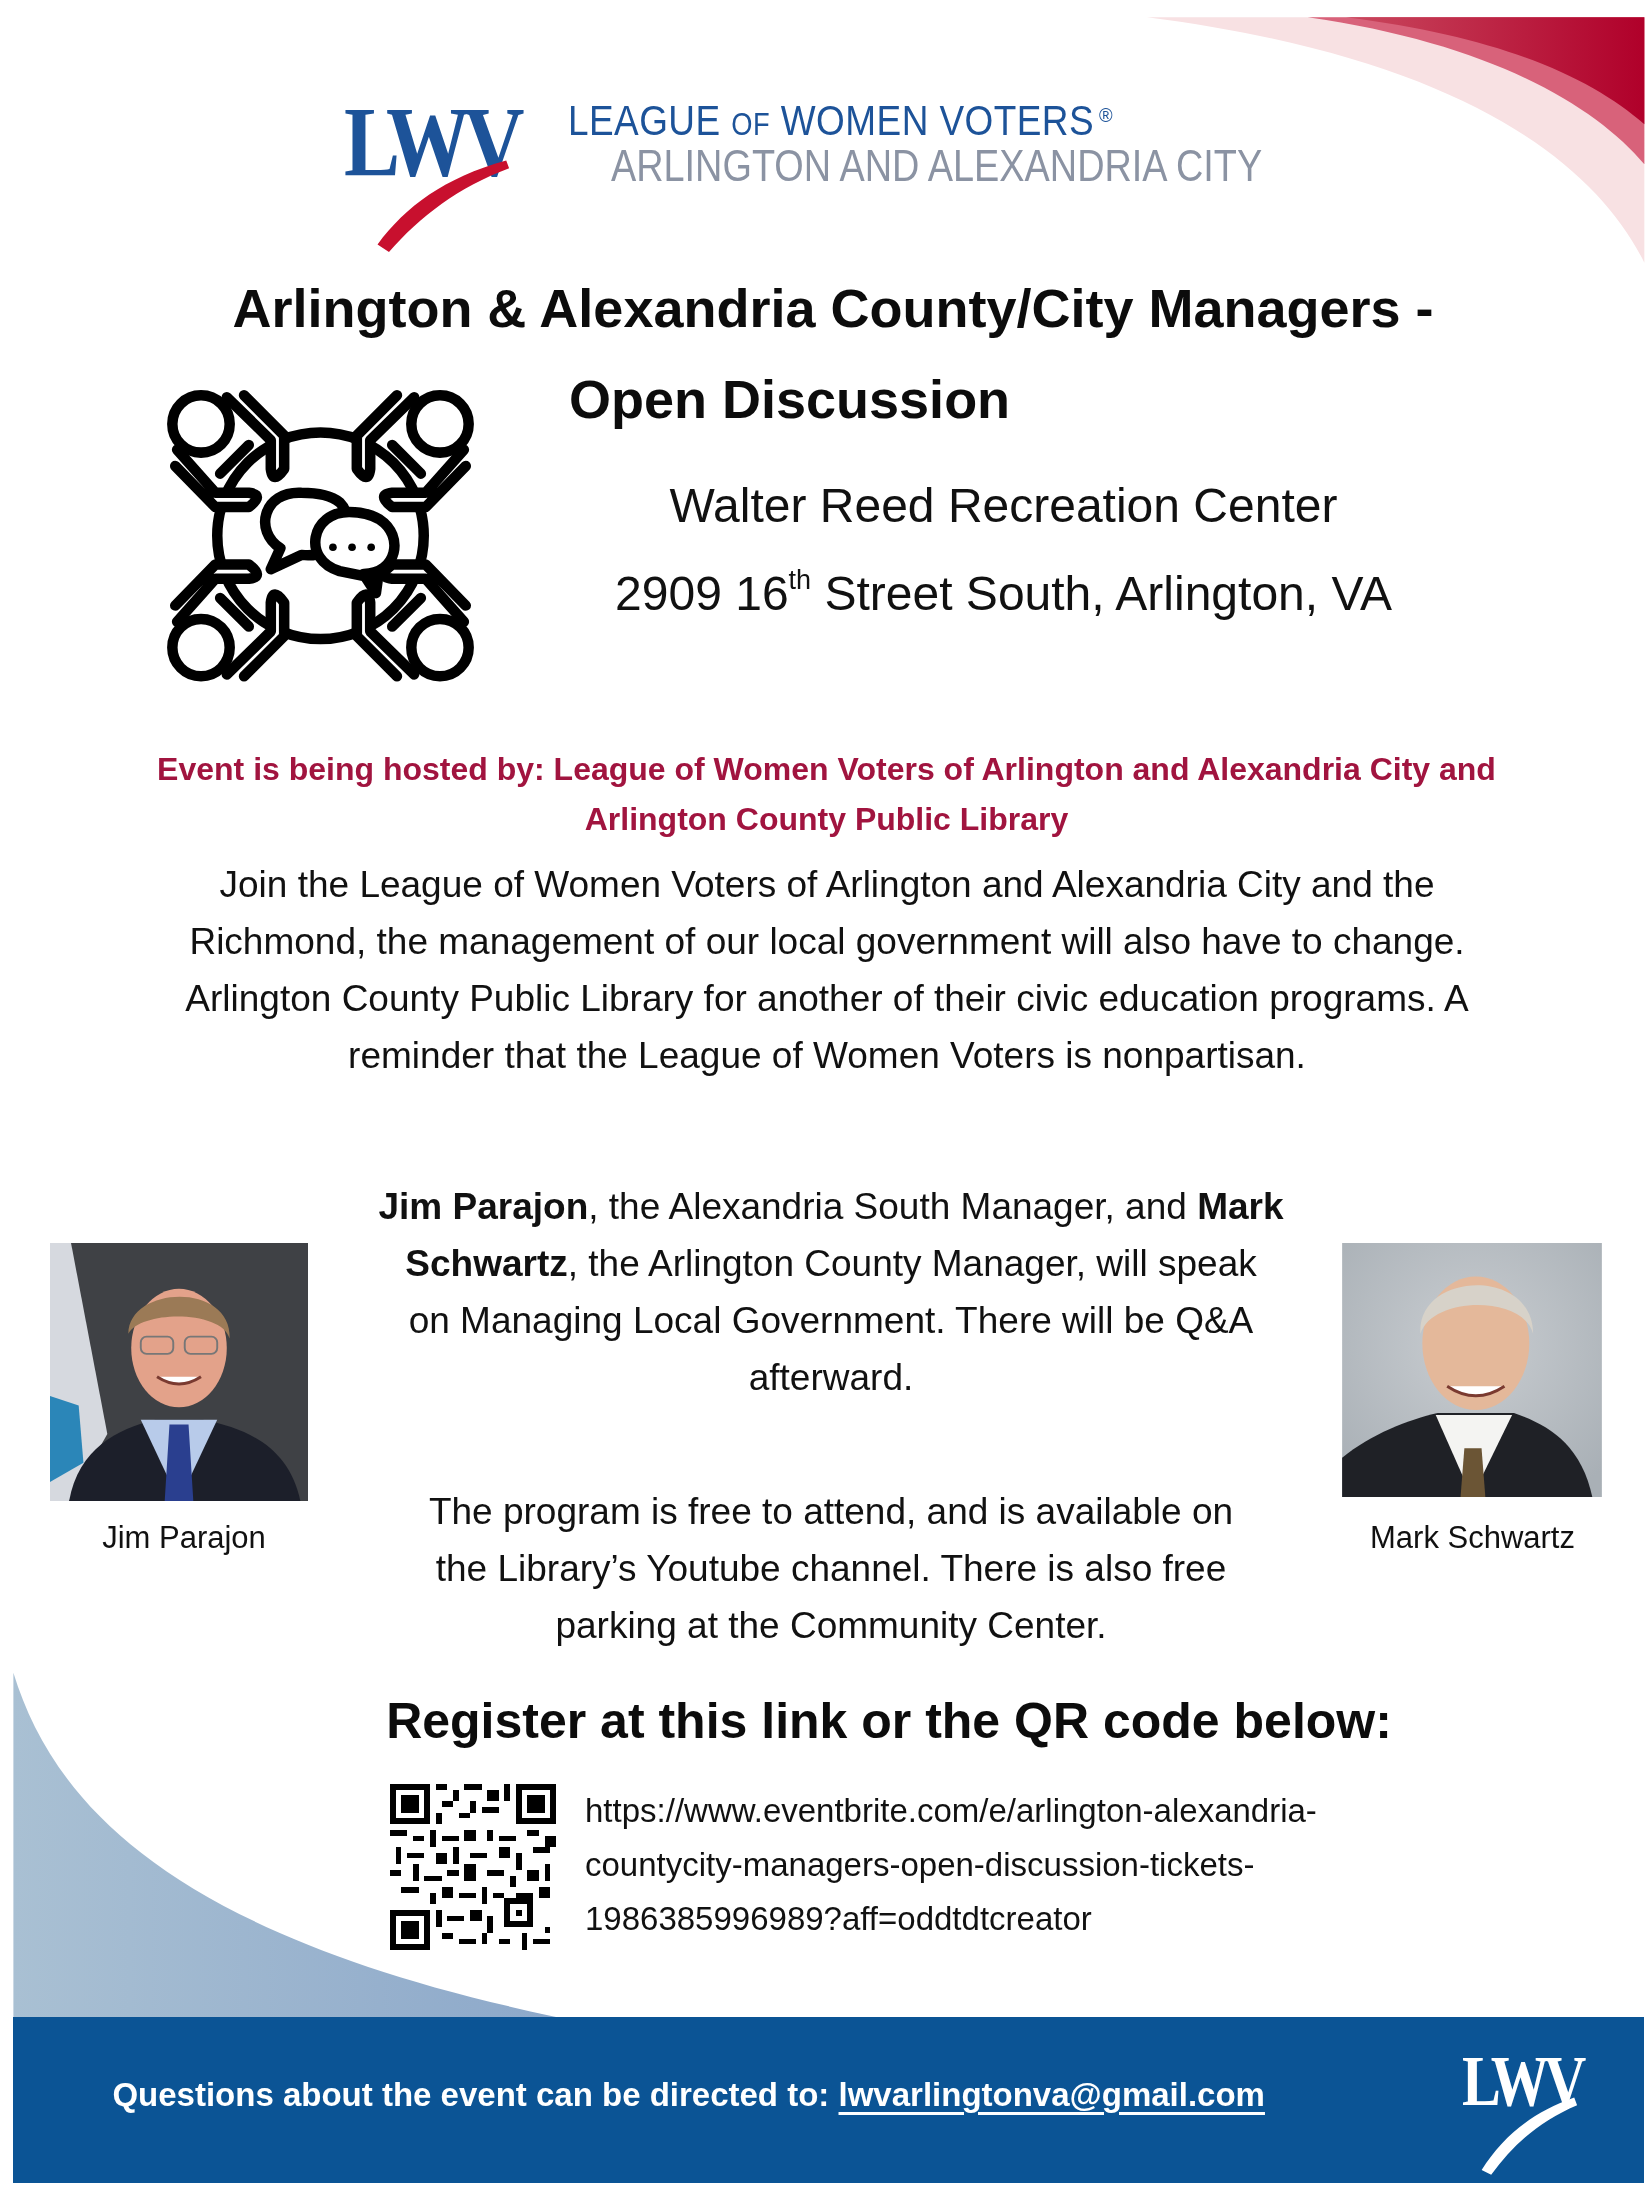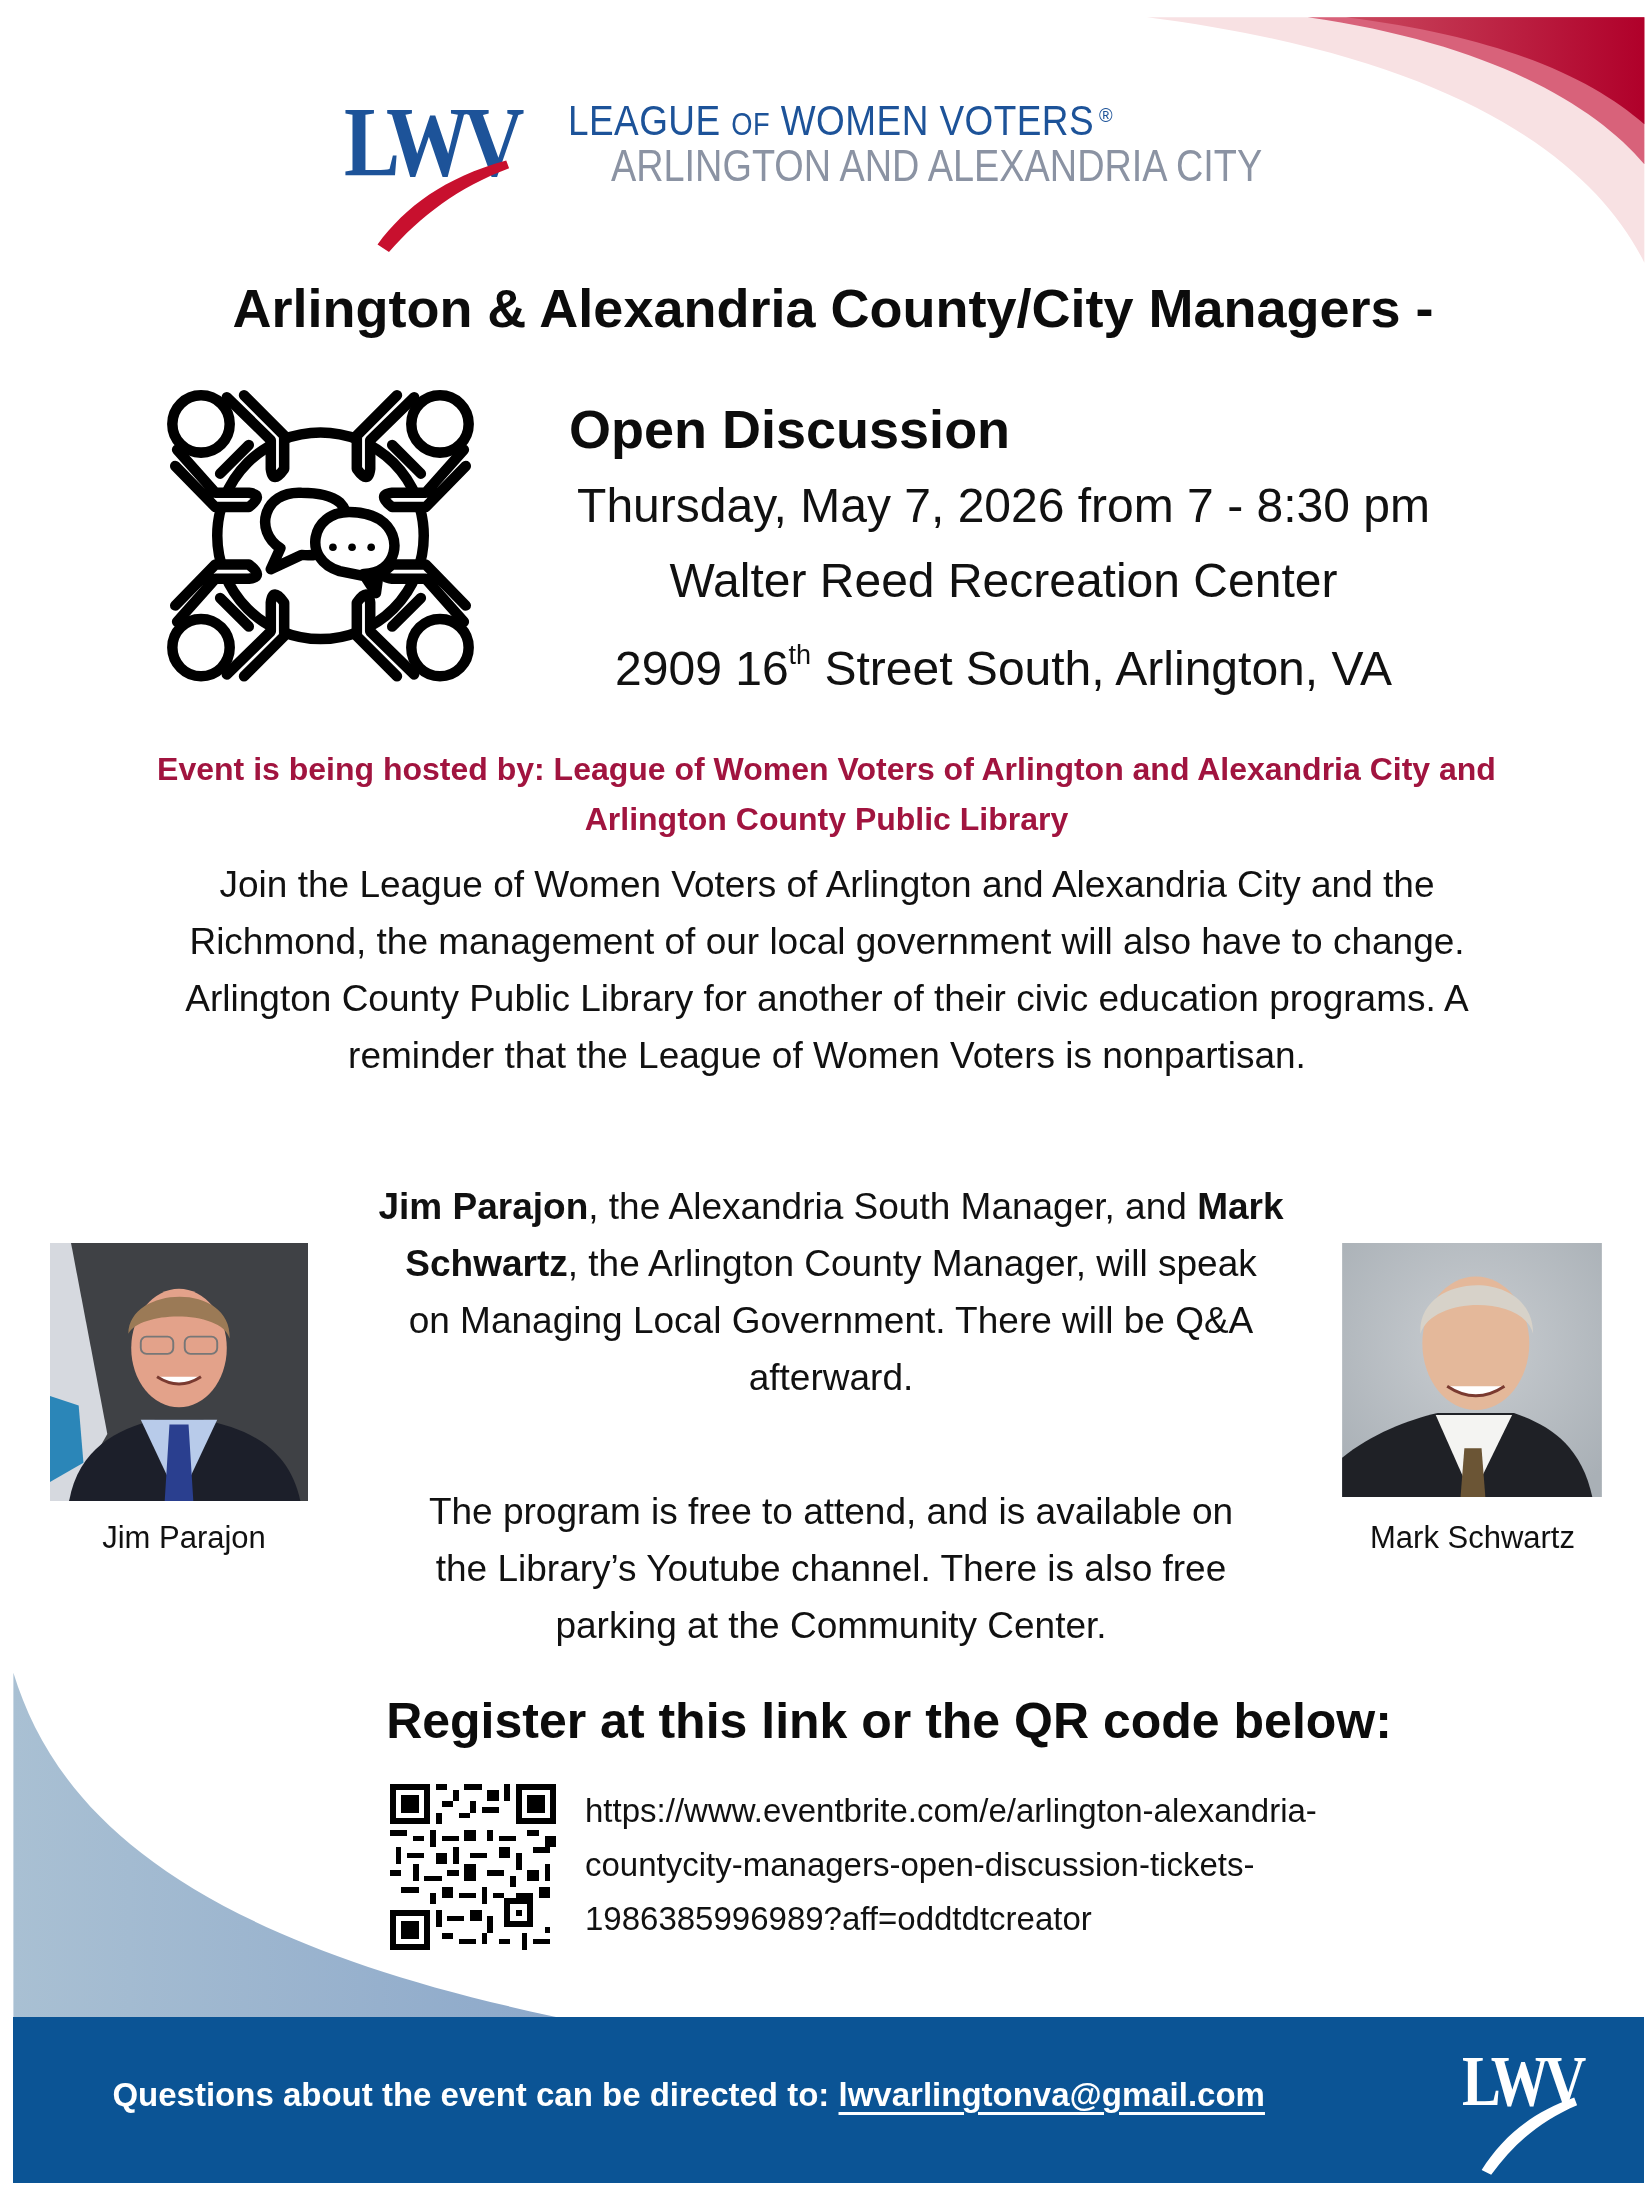--- a/index.html
+++ b/index.html
@@ -17,21 +17,21 @@
     .lwv-mark { position: absolute; left: 29px; top: 7.6px; width: 115px; height: 143px; }
     .lwv-letters { position: absolute; left: 0; top: 0; font-family: "Liberation Serif", "DejaVu Serif", serif; font-weight: bold; font-size: 99px; color: #1d5399; letter-spacing: -7.6px; transform: scaleX(0.85); transform-origin: left top; line-height: 1; }
     .lwv-stroke { position: absolute; left: 24px; top: 57px; width: 143px; height: 105px; }
     .org-line1 { position: absolute; left: 253px; top: 13.4px; font-size: 42px; color: #1d5399; letter-spacing: 0.5px; white-space: nowrap; transform: scaleX(0.88); transform-origin: left top; }
     .org-line1 .small { font-size: 31px; }
     .org-line1 sup { font-size: 21px; vertical-align: 13.4px; margin-left: 5.7px; }
     .org-line2 { position: absolute; left: 296px; top: 57px; font-size: 44px; color: #8b93a3; white-space: nowrap; transform: scaleX(0.86); transform-origin: left top; }
 
     
     .title-1 { position: absolute; left: 0; width: 1652px; top: 277px; text-align: center; font-weight: bold; font-size: 54px; color: #0c0c0c; white-space: nowrap; padding-left: 14px; }
-    .title-2 { position: absolute; left: 569px; top: 368px; font-weight: bold; font-size: 54px; color: #0c0c0c; white-space: nowrap; margin-top: 30px; }
+    .title-2 { position: absolute; left: 569px; top: 368px; font-weight: bold; font-size: 54px; color: #0c0c0c; white-space: nowrap; }
 
     
     .discussion-icon { position: absolute; left: 158px; top: 378px; width: 325px; height: 306px; }
 
     
     .event-info { position: absolute; left: 497px; width: 1013px; top: 468px; text-align: center; font-size: 48px; line-height: 75px; color: #111; }
     .event-info div { white-space: nowrap; }
     .event-info sup { font-size: 27px; vertical-align: 21px; margin-top: 32px; }
 
     
@@ -135,21 +135,20 @@
     <path d="M275,230 L245,260"></path>
 
     <path d="M150,120 C110,118 100,160 128,178 L118,200 L150,185 C190,190 210,150 190,130 C180,122 165,120 150,120 Z" fill="#fff"></path>
     <path d="M200,140 C160,140 150,190 190,202 L230,210 L228,225 L215,205 C250,205 258,165 232,148 C222,142 212,140 200,140 Z" fill="#fff"></path>
     <circle cx="183" cy="177" r="4" fill="#000" stroke="none"></circle>
     <circle cx="203" cy="177" r="4" fill="#000" stroke="none"></circle>
     <circle cx="223" cy="177" r="4" fill="#000" stroke="none"></circle>
   </svg>
 
   <div class="event-info">
-    <div>Thursday, May 7, 2026 from 7 - 8:30 pm</div>
     <div>Walter Reed Recreation Center</div>
     <div><span>2909 16</span><sup>th</sup><span> Street South, Arlington, VA</span></div>
   </div>
 
   <div class="hosted">
     <div>Event is being hosted by: League of Women Voters of Arlington and Alexandria City and</div>
     <div>Arlington County Public Library</div>
   </div>
 
   <div class="intro">

